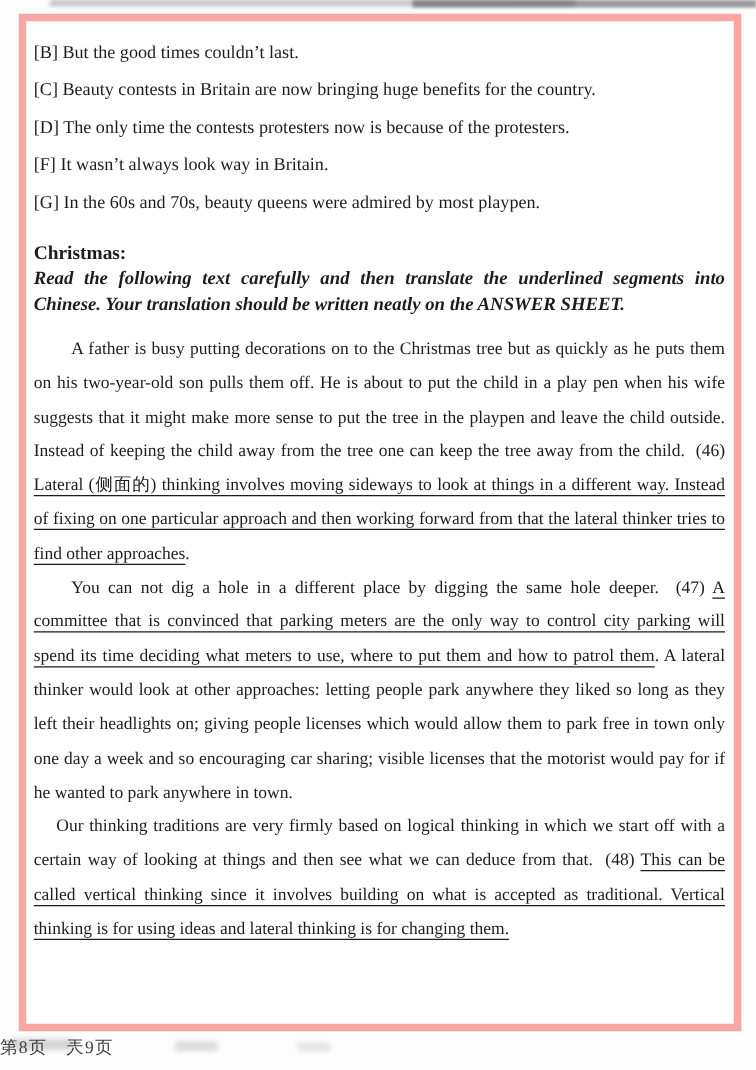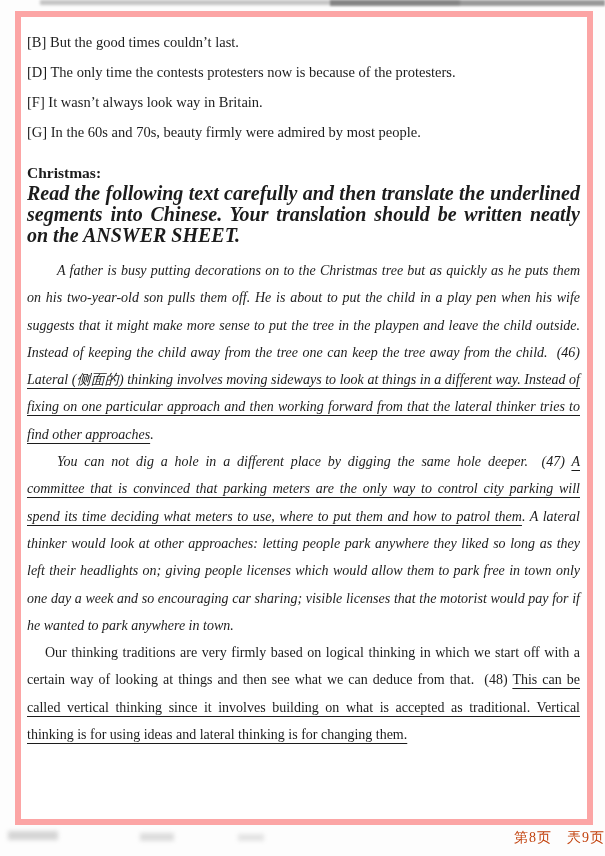--- a/index.html
+++ b/index.html
@@ -57,69 +57,70 @@
   }
   .dir-label {
     margin-top: 16px;
     font-weight: bold;
     font-size: 15.5px;
     line-height: 20px;
   }
   .dir-text {
     font-weight: bold;
     font-style: italic;
-    font-size: 20px;
+    font-size: 15px;
     line-height: 21px;
     text-align: justify;
   }
 
   .passage {
     margin-top: 11px;
     font-size: 14px;
     line-height: 27.3px;
     text-align: justify;
   }
   .passage p { margin: 0; }
-  .indent-lg { text-indent: 30px; font-style: italic; }
+  .indent-lg { text-indent: 30px; }
   .indent-sm { text-indent: 18px; }
 
   .u {
     text-decoration: underline;
     text-underline-offset: 3.5px;
     text-decoration-thickness: 1px;
   }
 
   .footer {
     position: absolute;
     left: 0;
     right: 0;
     top: 829px;
-    text-align: right;
+    text-align: left;
     font-size: 14px;
     letter-spacing: 1px;
-    color: #c2410c;
+    color: #404040;
   }
 </style>
 </head>
 <body>
 
 <div class="smudge smudge-top-a"></div>
 <div class="smudge smudge-top-b"></div>
 <div class="smudge smudge-bot-a"></div>
 <div class="smudge smudge-bot-b"></div>
 <div class="smudge smudge-bot-c"></div>
 
 <div class="page-frame">
   <div class="content">
 
     <div class="options">
         <div class="option"><span>[B]</span><span> But the good times couldn’t last.</span></div>
+        <div class="option"><span>[C]</span><span> Beauty contests in Britain are now bringing huge benefits for the country.</span></div>
         <div class="option"><span>[D]</span><span> The only time the contests protesters now is because of the protesters.</span></div>
         <div class="option"><span>[F]</span><span> It wasn’t always look way in Britain.</span></div>
-        <div class="option"><span>[G]</span><span> In the 60s and 70s, beauty firmly were admired by most people.</span></div>
+        <div class="option"><span>[G]</span><span> In the 60s and 70s, beauty queens were admired by most playpen.</span></div>
       </div>
 
 
     <div class="dir-label">Christmas:</div>
     <div class="dir-text">Read the following text carefully and then translate the underlined segments into Chinese. Your translation should be written neatly on the ANSWER SHEET.</div>
 
     <div class="passage">
       <p class="indent-lg"><span>A father is busy putting decorations on to the Christmas tree but as quickly as he puts them on his two-year-old son pulls them off. He is about to put the child in a play pen when his wife suggests that it might make more sense to put the tree in the playpen and leave the child outside. Instead of keeping the child away from the tree one can keep the tree away from the child. &nbsp;(46) </span><span class="u">Lateral (侧面的) thinking involves moving sideways to look at things in a different way. Instead of fixing on one particular approach and then working forward from that the lateral thinker tries to find other approaches</span><span>.</span></p>
       <p class="indent-lg"><span>You can not dig a hole in a different place by digging the same hole deeper. &nbsp;(47) </span><span class="u">A committee that is convinced that parking meters are the only way to control city parking will spend its time deciding what meters to use, where to put them and how to patrol them</span><span>. A lateral thinker would look at other approaches: letting people park anywhere they liked so long as they left their headlights on; giving people licenses which would allow them to park free in town only one day a week and so encouraging car sharing; visible licenses that the motorist would pay for if he wanted to park anywhere in town.</span></p>
       <p class="indent-sm"><span>Our thinking traditions are very firmly based on logical thinking in which we start off with a certain way of looking at things and then see what we can deduce from that. &nbsp;(48) </span><span class="u">This can be called vertical thinking since it involves building on what is accepted as traditional. Vertical thinking is for using ideas and lateral thinking is for changing them.</span></p>

